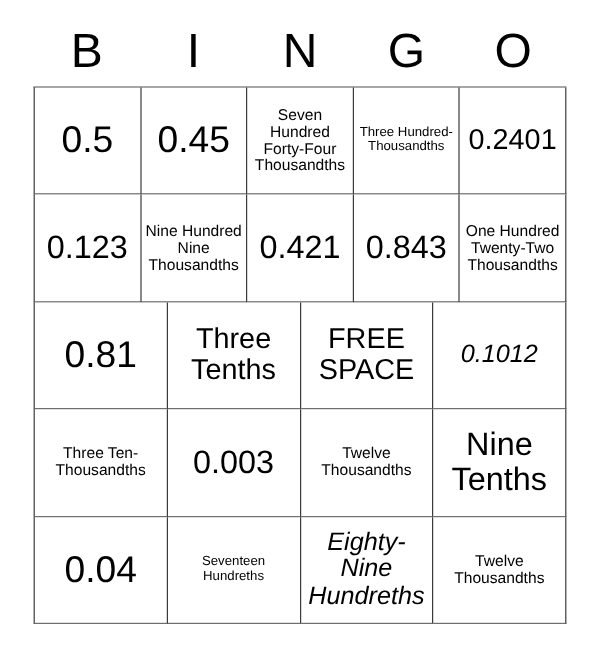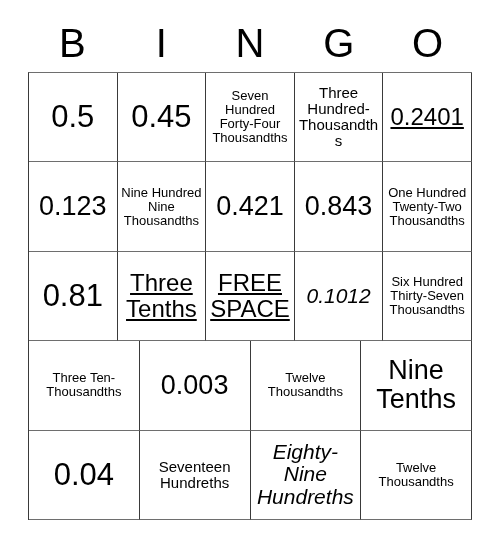--- a/index.html
+++ b/index.html
@@ -62,23 +62,23 @@
   }
   .cell-text {
     display: block;
     width: 100%;
     line-height: 1.08;
     word-wrap: break-word;
   }
   
   .sz-xxl { font-size: 31px; }
   .sz-xl  { font-size: 27px; }
-  .sz-l   { font-size: 24px; text-decoration: underline; }
+  .sz-l   { font-size: 24px; }
   .sz-m   { font-size: 21px; font-style: italic; }
-  .sz-s   { font-size: 15px; }
+  .sz-s   { font-size: 11px; }
   .sz-xs  { font-size: 13px; }
 </style>
 </head>
 <body>
 
 <div id="card">
 
   <div id="header-row">
     <div class="header-cell">B</div>
     <div class="header-cell">I</div>
@@ -131,23 +131,20 @@
         </div>
       <div class="cell">
           <span class="cell-text sz-l">Three Tenths</span>
         </div>
       <div class="cell">
           <span class="cell-text sz-l">FREE SPACE</span>
         </div>
       <div class="cell">
           <span class="cell-text sz-m">0.1012</span>
         </div>
-      <div class="cell">
-          <span class="cell-text sz-xs">Six Hundred Thirty-Seven Thousandths</span>
-        </div>
     </div>
 
     <div class="grid-row">
       <div class="cell">
           <span class="cell-text sz-xs">Three Ten-Thousandths</span>
         </div>
       <div class="cell">
           <span class="cell-text sz-xl">0.003</span>
         </div>
       <div class="cell">

